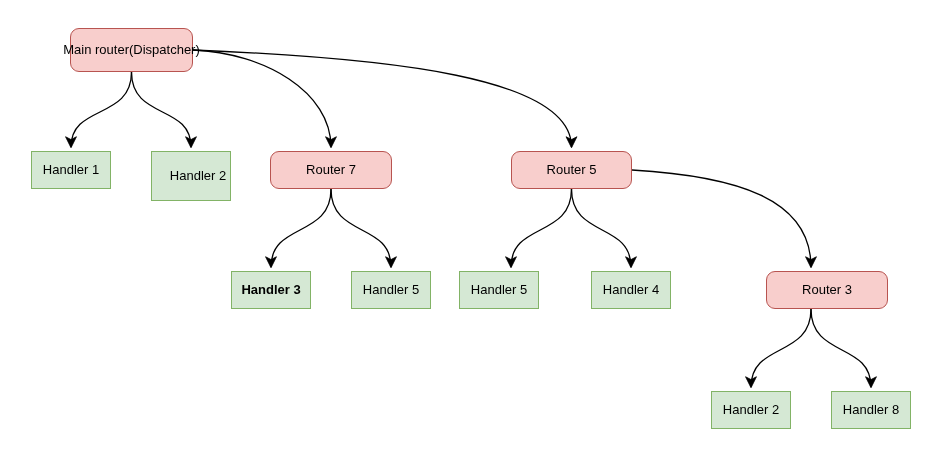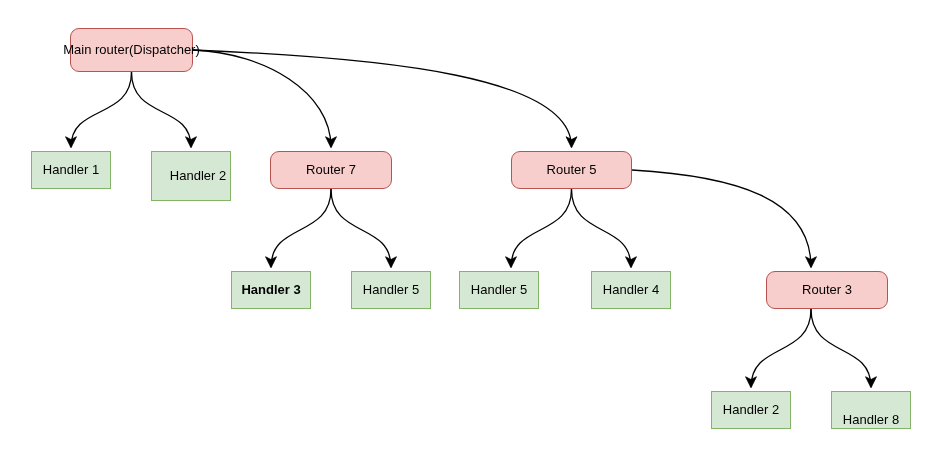--- a/index.html
+++ b/index.html
@@ -109,17 +109,17 @@
   </div>
 
   <div class="node router" style="left:750px; top:271px; width:122px; height:38px;margin-left:16px;">
     <span>Router 3</span>
   </div>
 
   <div class="node handler" style="left:711px; top:391px; width:80px; height:38px;">
     <span>Handler 2</span>
   </div>
 
-  <div class="node handler" style="left:831px; top:391px; width:80px; height:38px;align-items:flex-end;">
+  <div class="node handler" style="left:831px; top:391px; width:80px; height:38px;">
     <span>Handler 8</span>
   </div>
 
 </div>
 
 </body></html>

